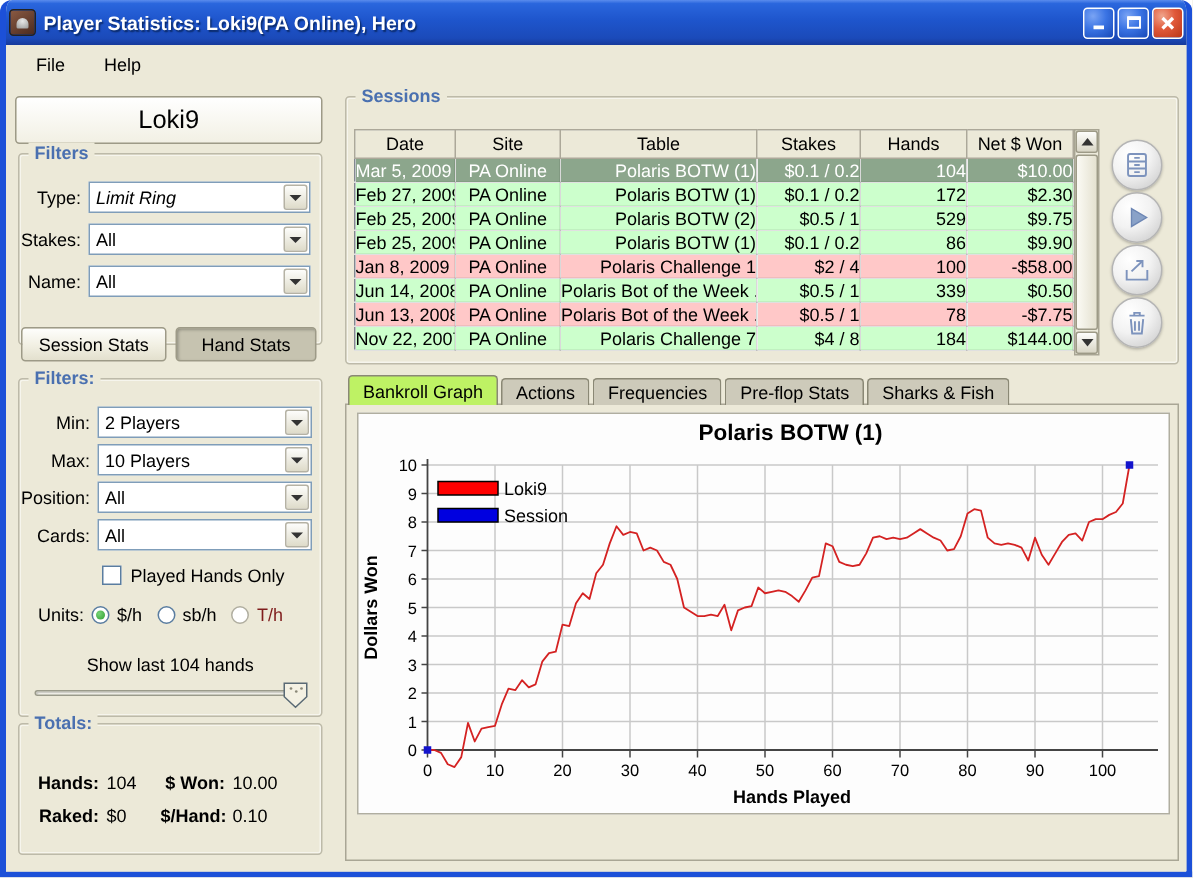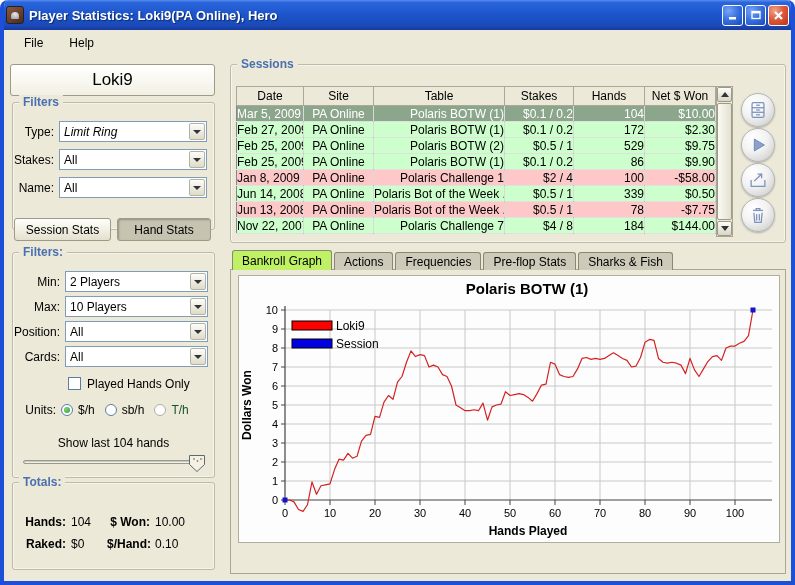--- a/index.html
+++ b/index.html
@@ -50,21 +50,21 @@
   .btn { position:absolute; background:linear-gradient(#fefefc,#f1efe2 55%,#e3e0ce); border:1px solid #9d9a87;
     border-radius:3px; display:flex; align-items:center; justify-content:center; font-size:12px; }
   .btn.pressed { background:#c6c3b0; box-shadow:inset 1px 1px 2px rgba(0,0,0,.25); }
 
   .checkbox { width:13px; height:13px; background:#fff; border:1px solid #5a7da0; display:inline-block; }
   .radio { width:12px; height:12px; background:#fff; border:1px solid #5a7da0; border-radius:50%;
     display:inline-block; position:relative; }
   .radio.sel::after { content:""; position:absolute; left:2px; top:2px; width:6px; height:6px; border-radius:50%;
     background:radial-gradient(circle at 35% 35%,#7ad47a,#2f9f2f); }
   .radio.dis { border-color:#b0aea0; }
-  .dis-label { color:#14532d; }
+  .dis-label { color:#7f1d1d; }
 
   .slider-track { position:absolute; height:4px; border:1px solid #9a9a8a; background:#f6f5ee;
     box-shadow:inset 1px 1px 1px rgba(0,0,0,.2); border-radius:2px; }
 
   
   table.sessions { position:absolute; border-collapse:collapse; table-layout:fixed; background:#fff;
     border:1px solid #828790; font-size:12px; }
   table.sessions th { background:#ece9d8; border:1px solid #aca899; font-weight:normal; height:19px; text-align:center; }
   table.sessions td { height:16px; border-right:1px solid rgba(0,0,0,.15); border-bottom:1px solid rgba(0,0,0,.12);
     padding:0 0; white-space:nowrap; overflow:hidden; }

